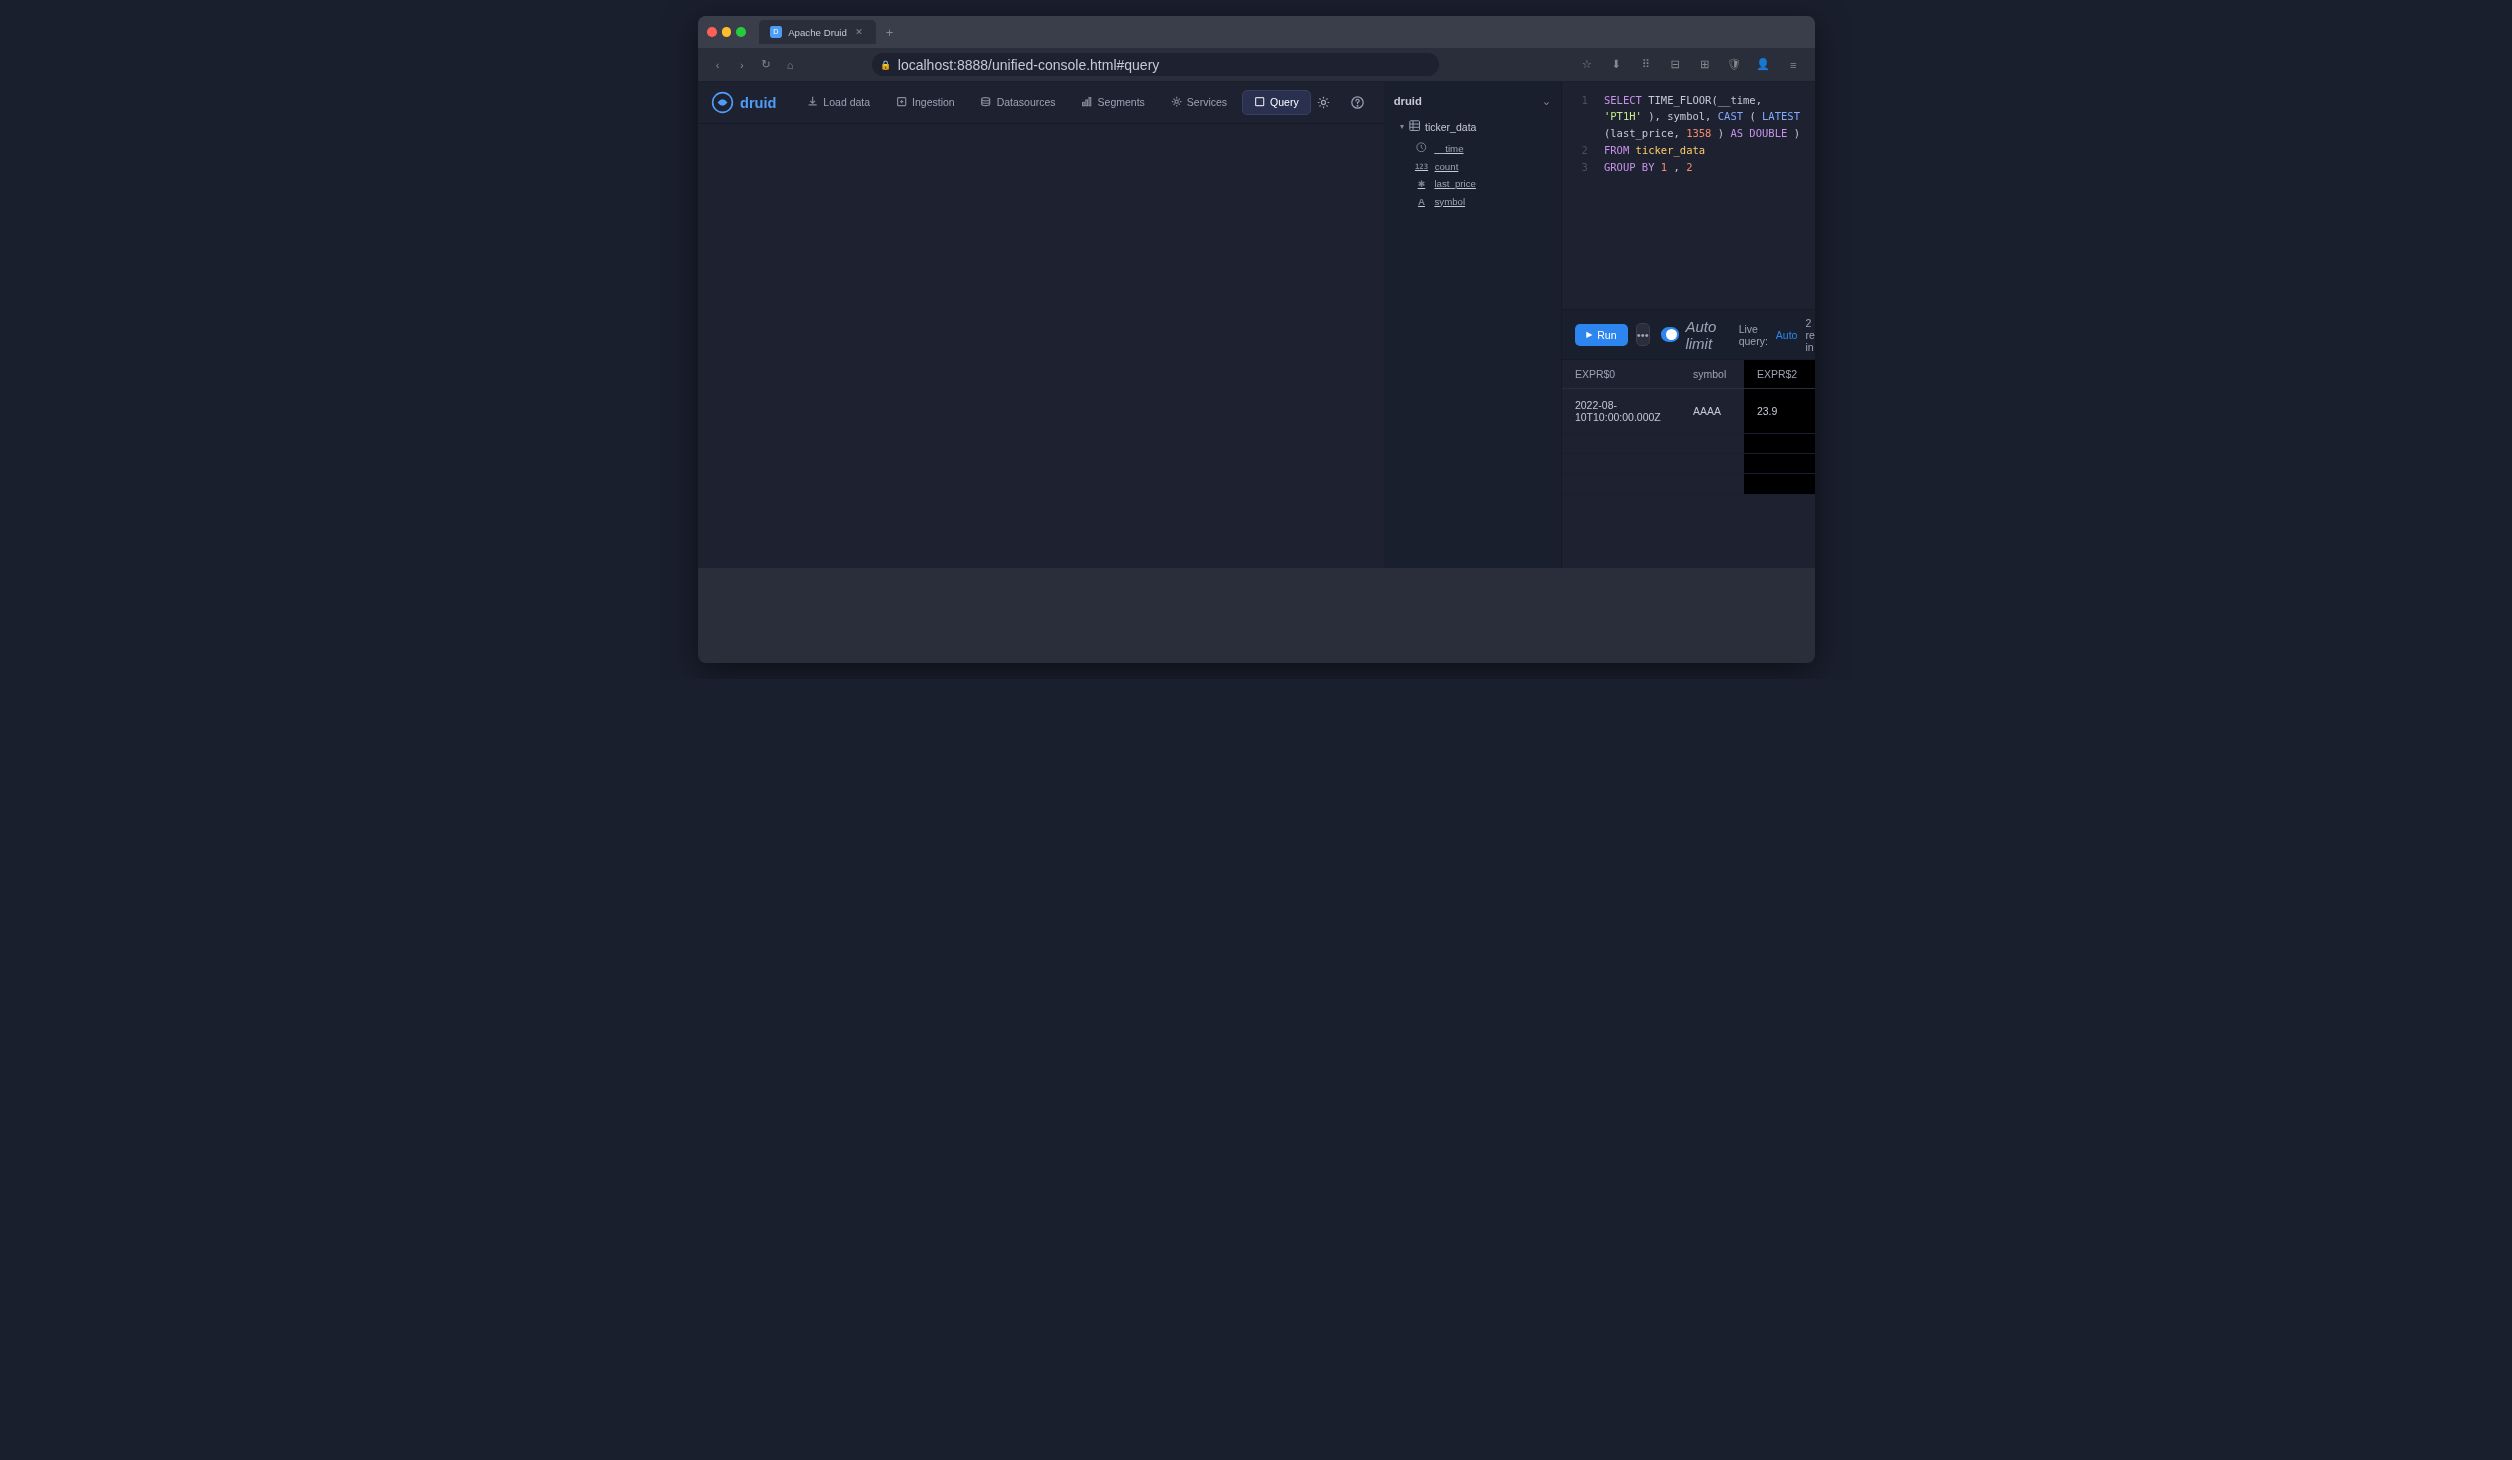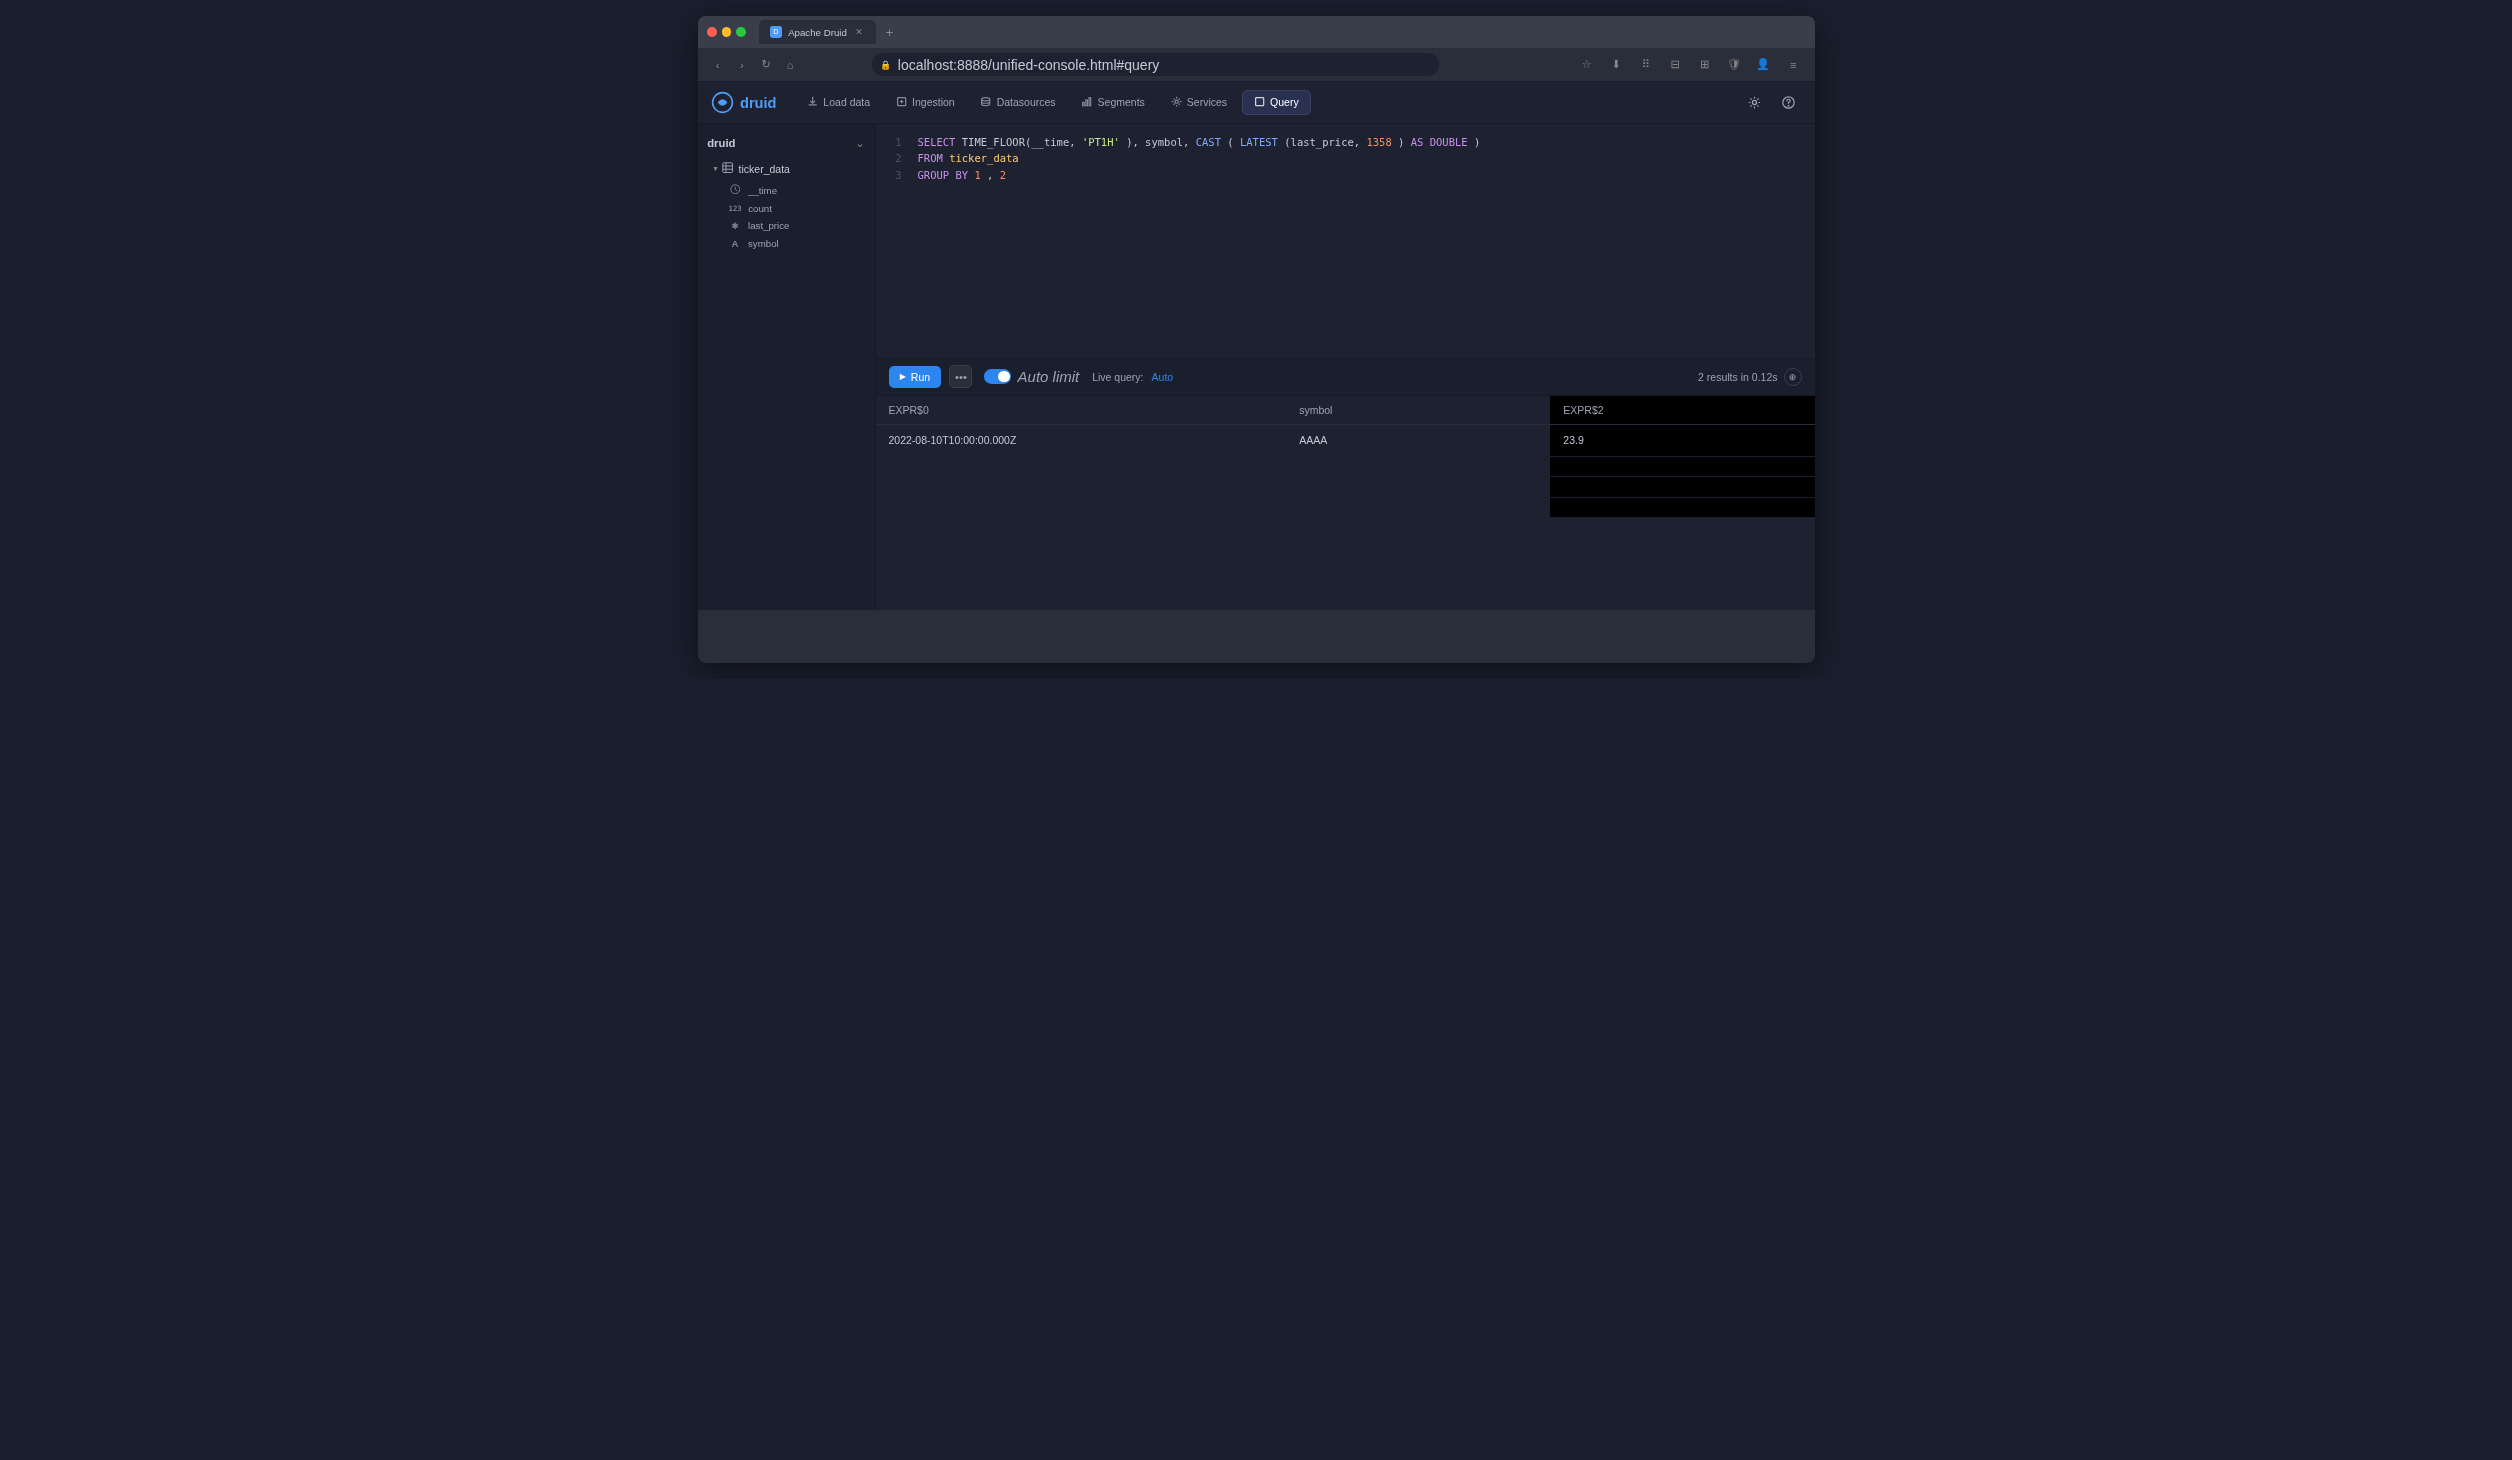--- a/index.html
+++ b/index.html
@@ -163,21 +163,21 @@
       align-items: center;
       justify-content: center;
       color: #888;
       font-size: 11.3px;
     }
 
     
     .app-container {
       background: #1e2130;
       display: flex;
-      flex-direction: column;
+      flex-direction: row;
       height: calc(100% - 66px);
     }
 
     
     .app-topnav {
       background: #1e2130;
       display: flex;
       align-items: center;
       padding: 0 13px;
       height: 42px;
@@ -310,20 +310,21 @@
       font-size: 11.3px;
       color: #9da3b4;
     }
 
     .table-name {
       font-size: 10.5px;
     }
 
     .column-items {
       padding: 1.6px 0;
+      text-decoration: underline;
     }
 
     .column-item {
       display: flex;
       align-items: center;
       gap: 6.5px;
       padding: 3.2px 9.7px 3.2px 31px;
       color: #9da3b4;
       font-size: 9.7px;
       cursor: pointer;

